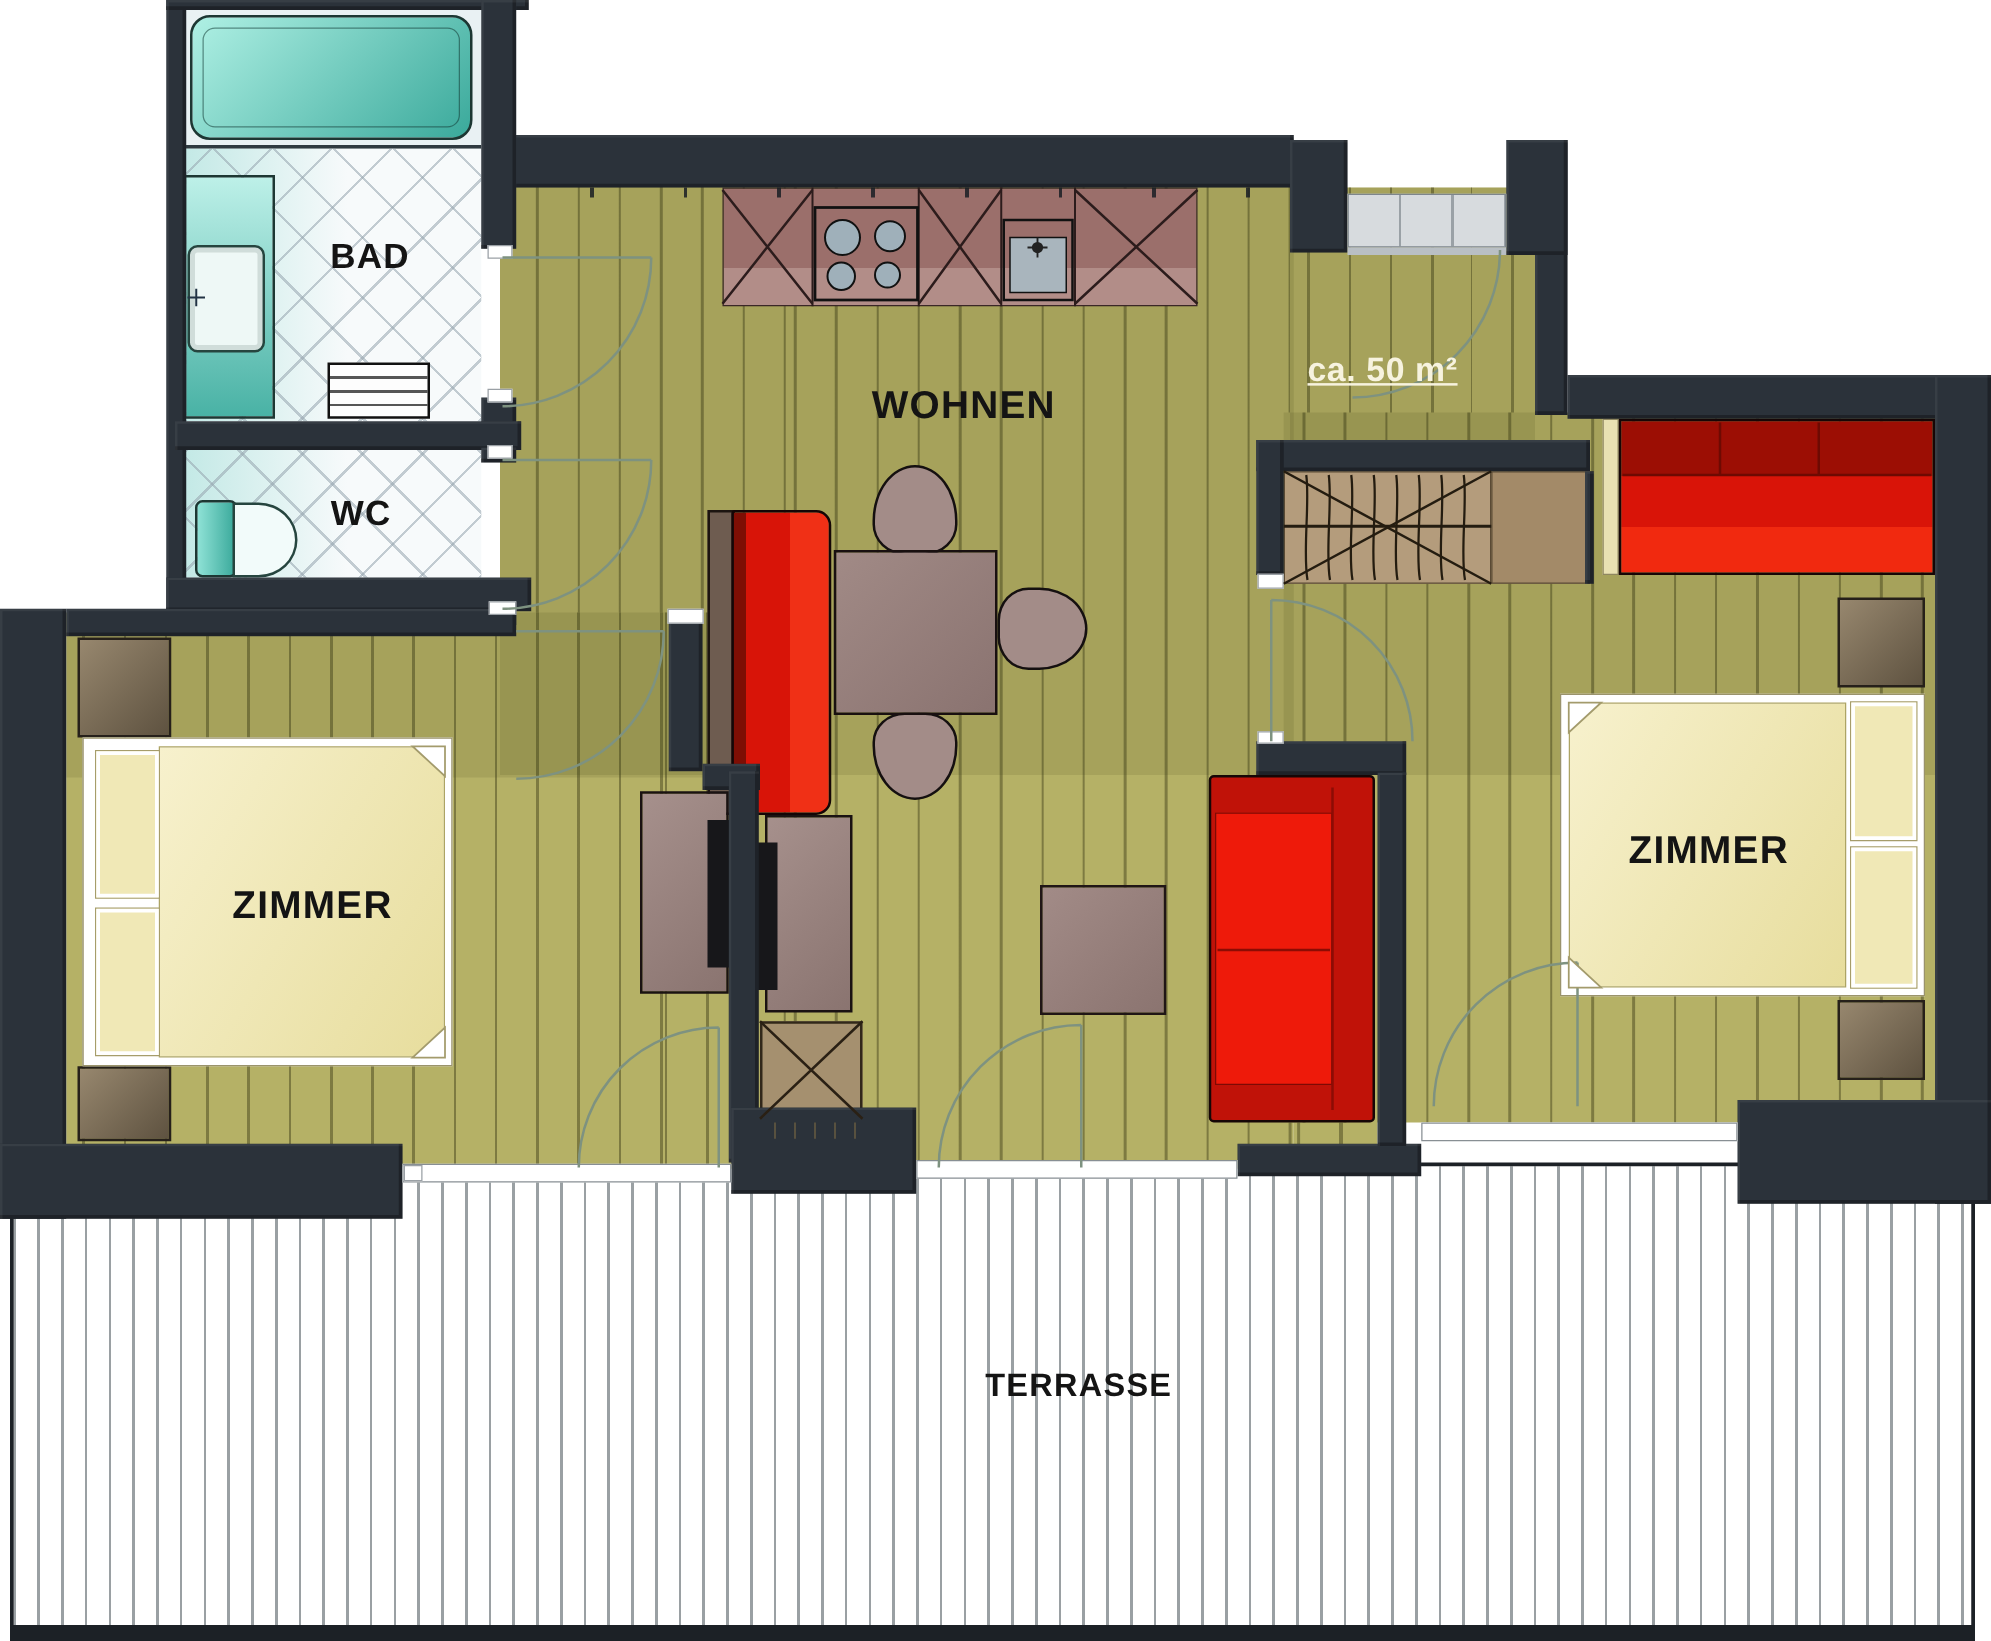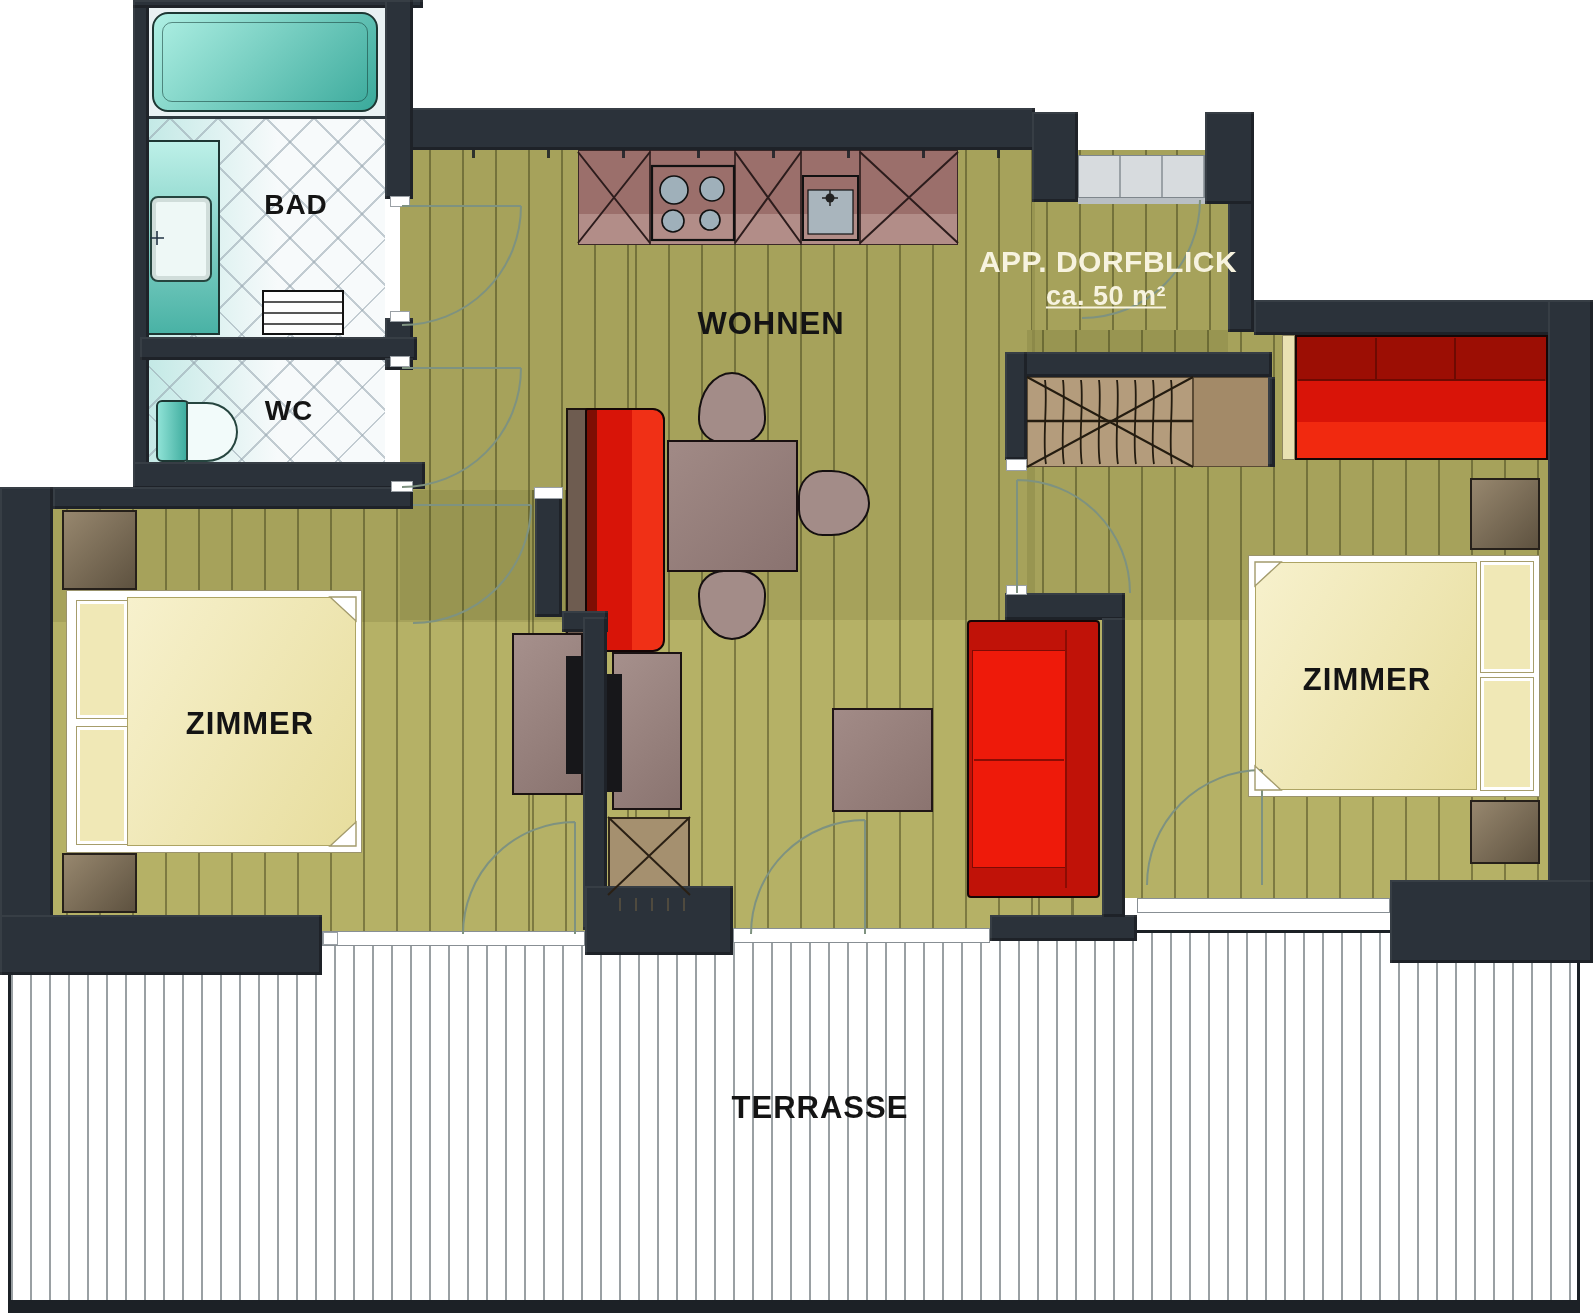--- a/index.html
+++ b/index.html
@@ -204,17 +204,16 @@
       <path d="M1255 562 L1281 562 L1255 586 Z"></path>
       <path d="M1255 790 L1281 790 L1255 766 Z"></path>
     </g>
   </svg>
 
   <div class="lbl" style="left:296px;top:205px;font-size:28px;text-align:center;">BAD</div>
   <div class="lbl" style="left:289px;top:411px;font-size:28px;">WC</div>
   <div class="lbl" style="left:771px;top:324px;font-size:31px;">WOHNEN</div>
   <div class="lbl" style="left:250px;top:724px;font-size:31px;">ZIMMER</div>
   <div class="lbl" style="left:1367px;top:680px;font-size:31px;">ZIMMER</div>
-  <div class="lbl" style="left:820px;top:1108px;font-size:31px;text-align:center;">TERRASSE</div>
-  <div class="lbl light" style="left:1108px;top:262px;font-size:30px;letter-spacing:.5px;">APP. DORFBLICK</div>
+  <div class="lbl" style="left:863px;top:1108px;font-size:26px;text-align:center;">TERRASSE</div>
   <div class="lbl light" style="left:1106px;top:296px;font-size:27px;letter-spacing:.5px;text-decoration:underline;">ca. 50 m²</div>
 
 </div>
 
 </body></html>

